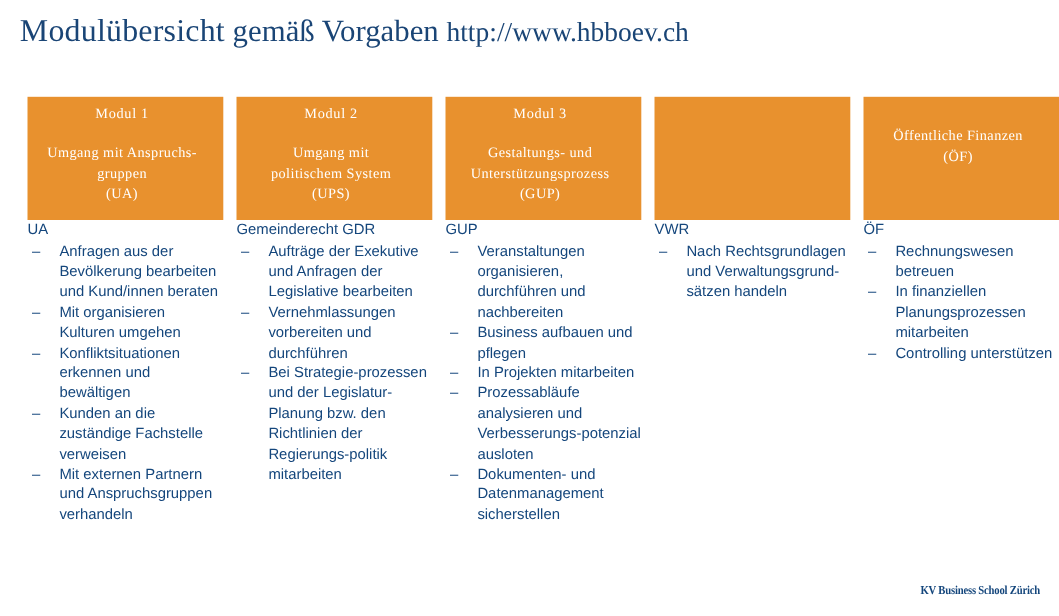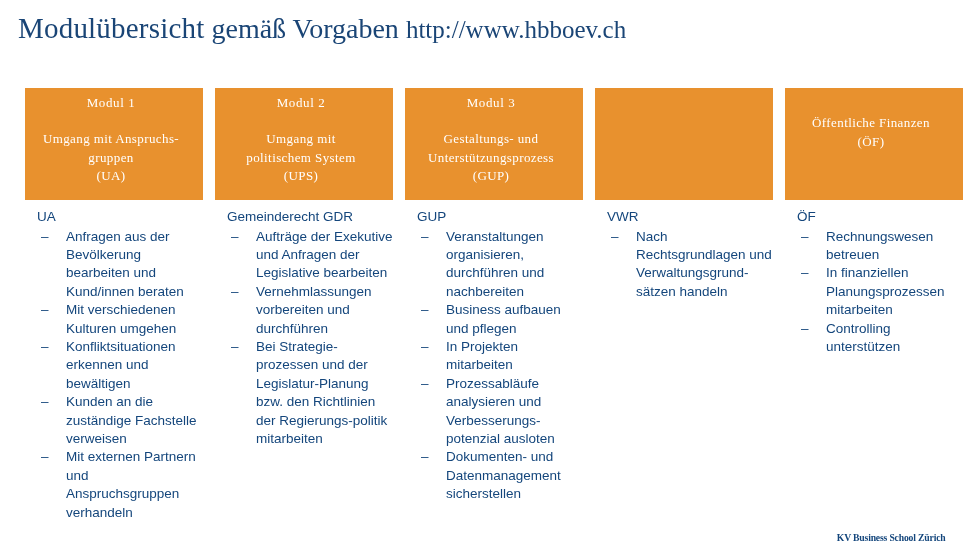--- a/index.html
+++ b/index.html
@@ -69,25 +69,23 @@
     letter-spacing: 0.6px;
   }
   .module-name {
     margin-top: 19px;
     font-size: 13px;
     line-height: 18.5px;
     letter-spacing: 0.4px;
   }
 
   .module-body {
-    padding-top: 8px;
     color: #14467c;
     font-size: 13px;
     line-height: 18.2px;
-    margin-left: 12px;
   }
   .group-title {
     color: #14467c;
     font-size: 13.5px;
     line-height: 18.5px;
     margin-bottom: 1px;
     white-space: nowrap;
   }
   ul.bullets {
     list-style: none;
@@ -136,21 +134,21 @@
     <div class="column">
       <div class="module-head">
         <div class="module-number">Modul  1</div>
         <div class="module-name">Umgang mit Anspruchs-<br>gruppen<br>(UA)</div>
       </div>
       <div class="module-body">
         <div class="group">
           <div class="group-title">UA</div>
           <ul class="bullets">
             <li><span class="dash">–</span><span>Anfragen  aus der Bevölkerung bearbeiten  und Kund/innen  beraten</span></li>
-            <li><span class="dash">–</span><span>Mit verschiedenen Kulturen  umgehen</span></li>
+            <li><span class="dash">–</span><span>Mit organisieren Kulturen  umgehen</span></li>
             <li><span class="dash">–</span><span>Konfliktsituationen erkennen  und bewältigen</span></li>
             <li><span class="dash">–</span><span>Kunden  an die zuständige Fachstelle verweisen</span></li>
             <li><span class="dash">–</span><span>Mit  externen Partnern und Anspruchsgruppen verhandeln</span></li>
           </ul>
         </div>
       </div>
     </div>
     <div class="column">
       <div class="module-head">
         <div class="module-number">Modul  2</div>

